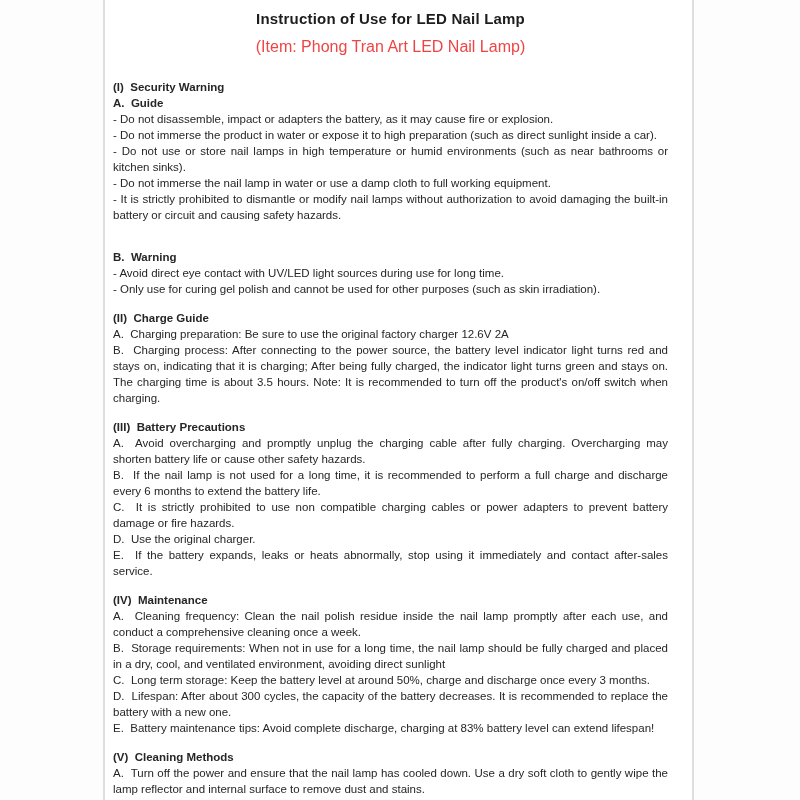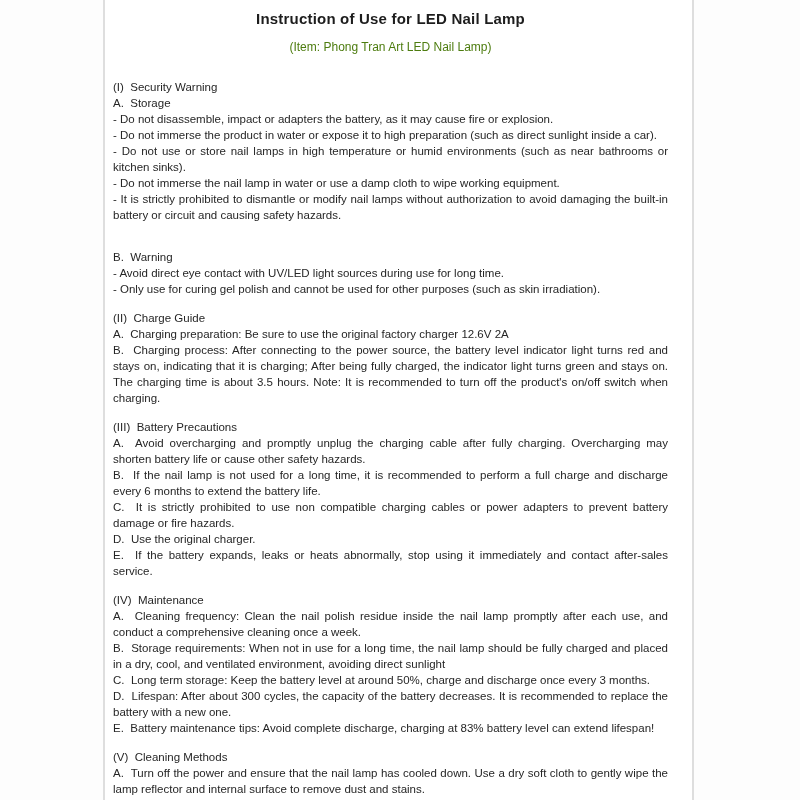--- a/index.html
+++ b/index.html
@@ -30,55 +30,55 @@
     font-size: 15px;
     font-weight: bold;
     line-height: 22px;
     text-align: center;
     color: #1d1d1d;
     letter-spacing: 0.2px;
     white-space: pre-wrap;
   }
   .subtitle {
     margin: 9px 0 0 0;
-    font-size: 12px;
+    font-size: 16px;
     line-height: 16px;
     text-align: center;
-    color: #4d7c0f;
+    color: #ef4444;
     white-space: pre-wrap;
   }
   .sec { margin-top: 13px; }
   .sec.first { margin-top: 24px; }
   .page p.line {
     margin: 0;
     font-size: 11.5px;
     line-height: 16px;
     color: #262626;
     text-align: justify;
     white-space: pre-wrap;
   }
-  .page p.h { font-weight: normal; }
+  .page p.h { font-weight: bold; }
   .page p.gap { margin-top: 26px; }
 </style>
 </head>
 <body>
 
 <div class="canvas">
   <div class="page">
 
     <h1 class="title">Instruction of Use for LED Nail Lamp</h1>
     <div class="subtitle">(Item: Phong Tran Art LED Nail Lamp)</div>
 
     <section class="sec first">
       <p class="line h">(I)  Security Warning</p>
-      <p class="line h">A.  Storage</p>
+      <p class="line h">A.  Guide</p>
       <p class="line">- Do not disassemble, impact or adapters the battery, as it may cause fire or explosion.</p>
       <p class="line">- Do not immerse the product in water or expose it to high preparation (such as direct sunlight inside a car).</p>
       <p class="line">- Do not use or store nail lamps in high temperature or humid environments (such as near bathrooms or kitchen sinks).</p>
-      <p class="line">- Do not immerse the nail lamp in water or use a damp cloth to wipe working equipment.</p>
+      <p class="line">- Do not immerse the nail lamp in water or use a damp cloth to full working equipment.</p>
       <p class="line">- It is strictly prohibited to dismantle or modify nail lamps without authorization to avoid damaging the built-in battery or circuit and causing safety hazards.</p>
       <p class="line h gap">B.  Warning</p>
       <p class="line">- Avoid direct eye contact with UV/LED light sources during use for long time.</p>
       <p class="line">- Only use for curing gel polish and cannot be used for other purposes (such as skin irradiation).</p>
     </section>
 
     <section class="sec">
       <p class="line h">(II)  Charge Guide</p>
       <p class="line">A.  Charging preparation: Be sure to use the original factory charger 12.6V 2A</p>
       <p class="line">B.  Charging process: After connecting to the power source, the battery level indicator light turns red and stays on, indicating that it is charging; After being fully charged, the indicator light turns green and stays on. The charging time is about 3.5 hours. Note: It is recommended to turn off the product's on/off switch when charging.</p>

